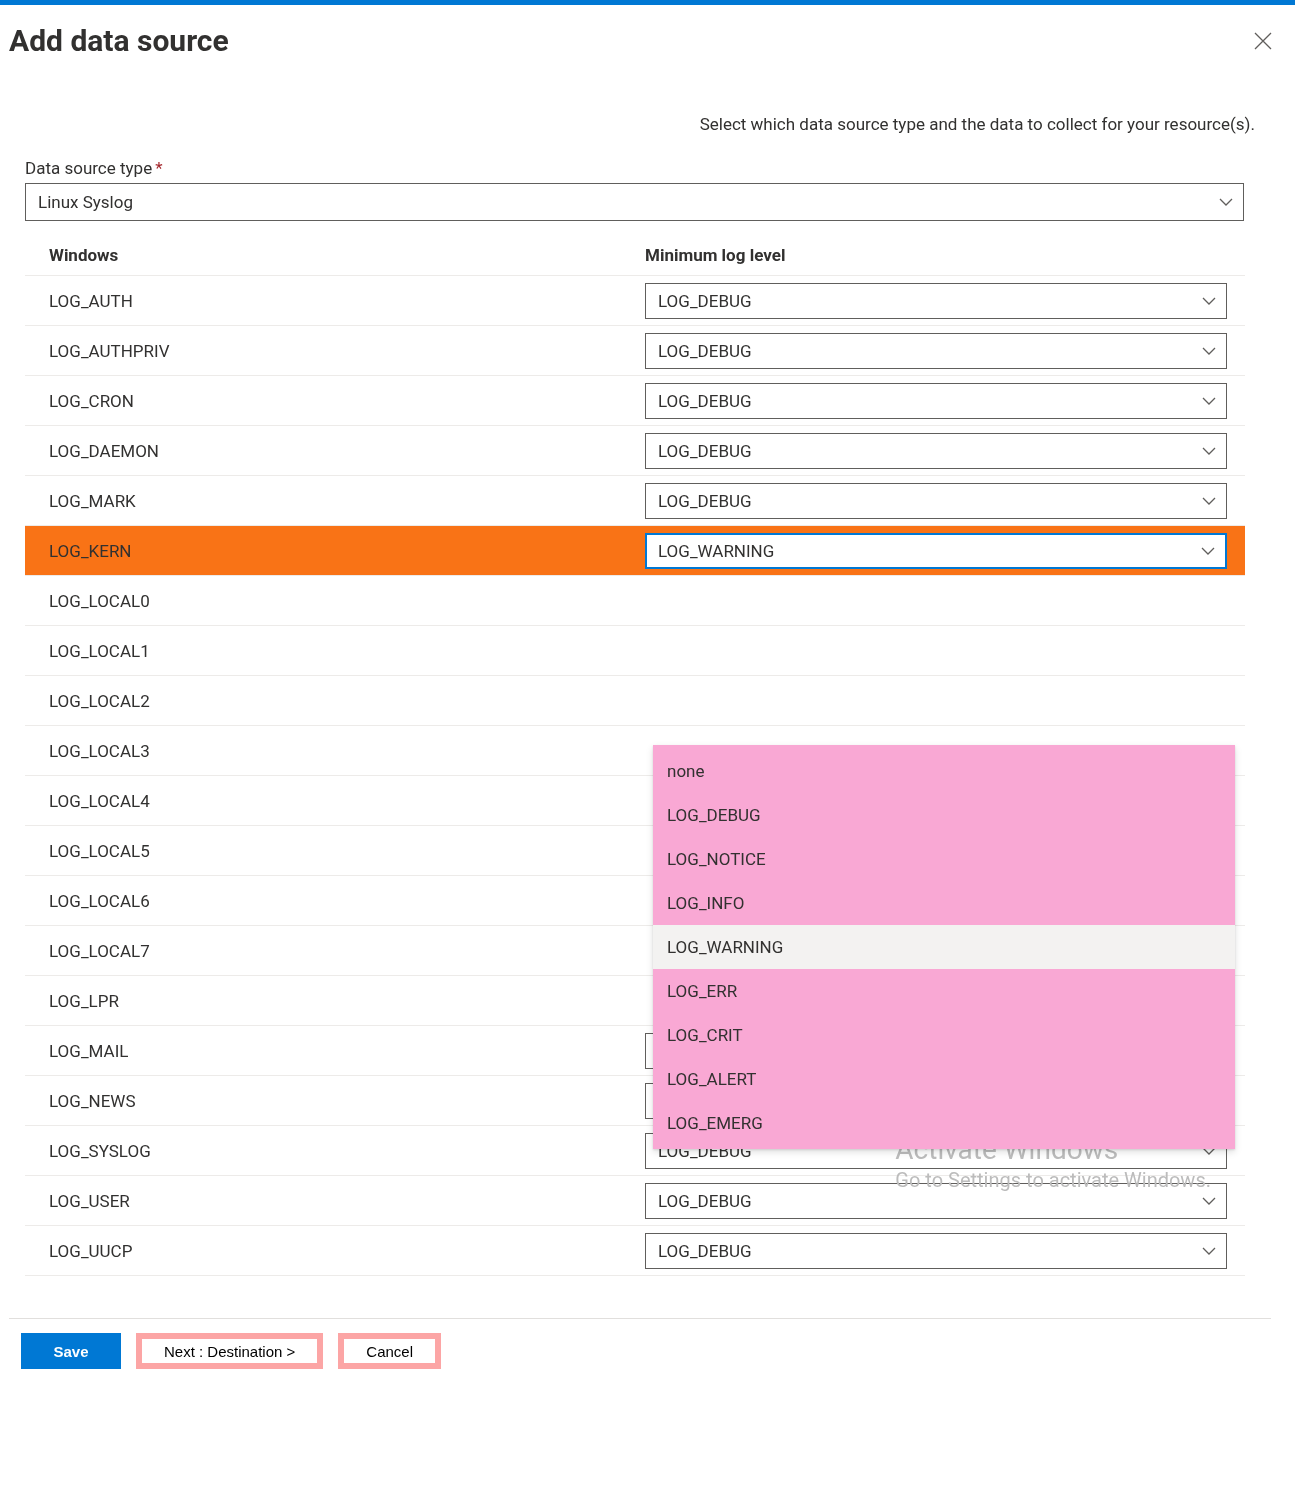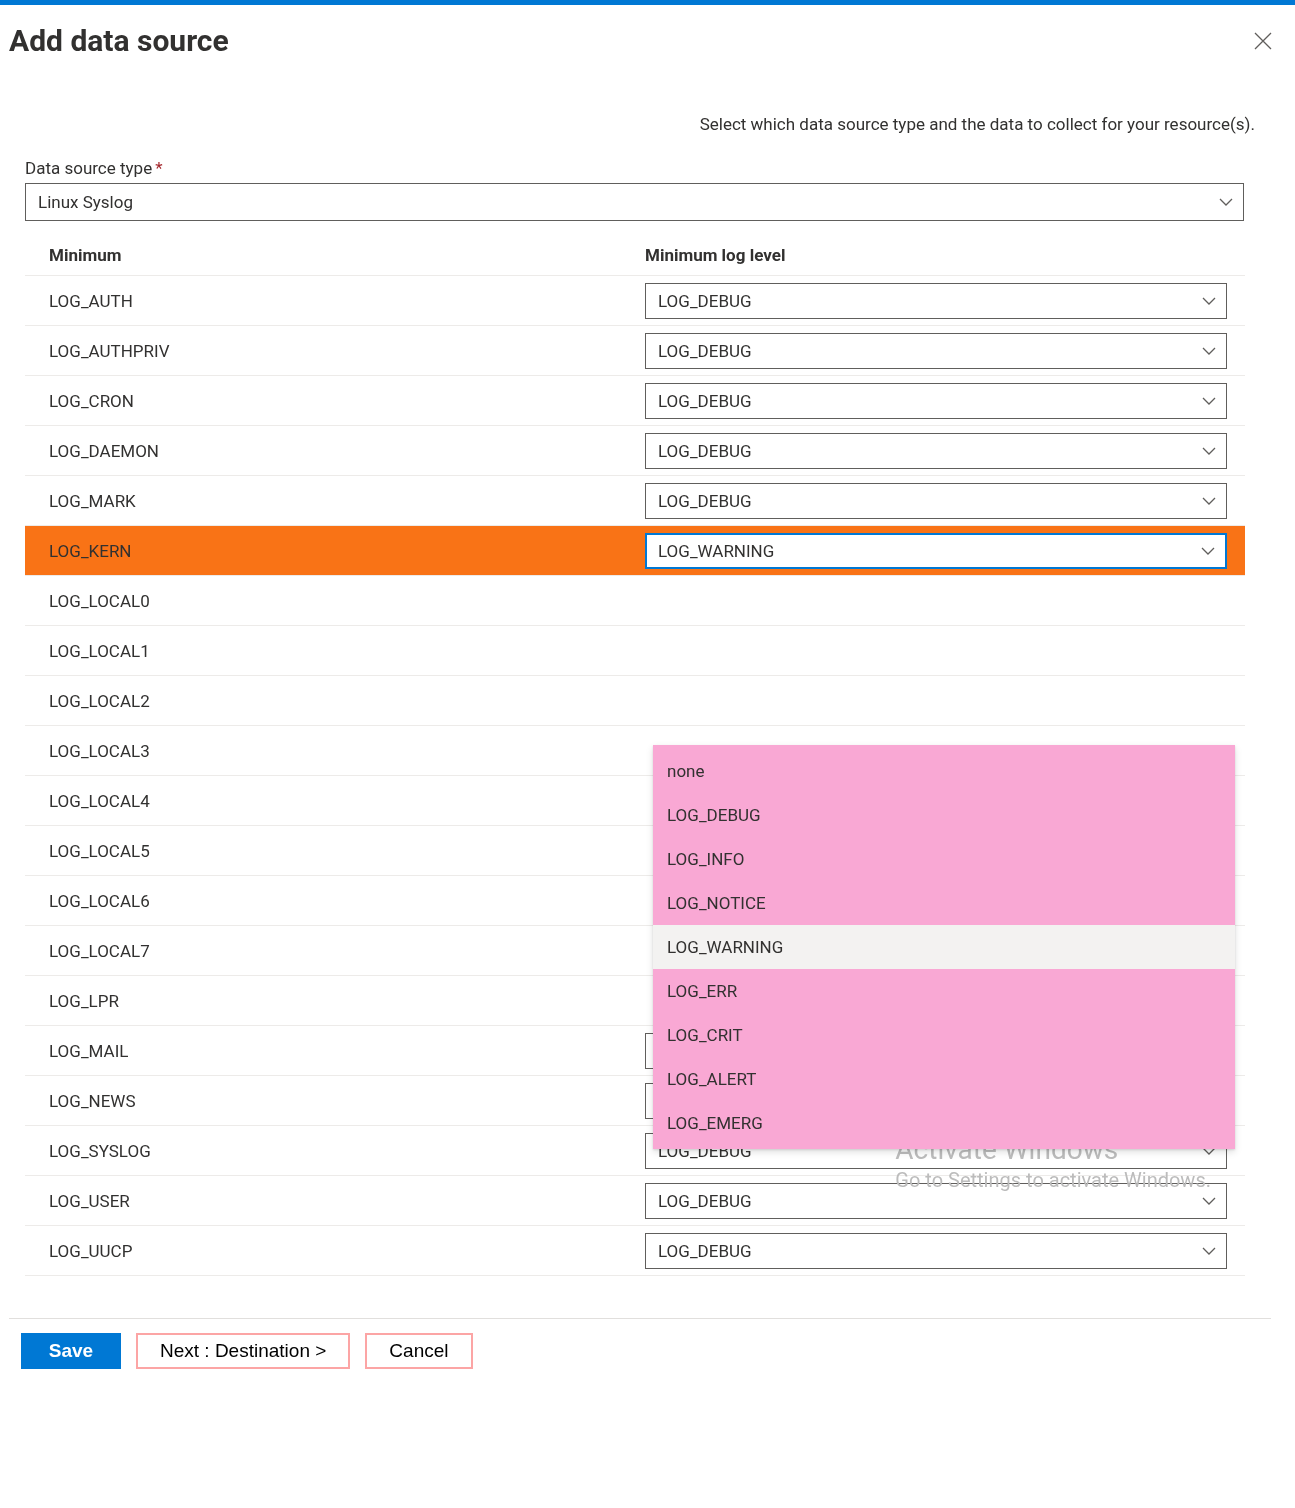--- a/index.html
+++ b/index.html
@@ -156,22 +156,22 @@
   .footer {
     border-top: 1px solid #e1dfdd;
     padding: 14px 12px;
     display: flex;
     gap: 15px;
     margin-top: 42px;
   }
   .btn {
     height: 36px;
     padding: 0 22px;
-    font-size: 19px;
-    border: 2px solid #fca5a5;
+    font-size: 15px;
+    border: 6px solid #fca5a5;
     background: #fff;
     cursor: pointer;
     display: flex;
     align-items: center;
     justify-content: center;
     min-width: 100px;
   }
   .btn.primary {
     background: #0078d4;
     border-color: #0078d4;
@@ -205,21 +205,21 @@
       <span>Linux Syslog</span>
       <span class="chev">
         <svg width="14" height="10" viewBox="0 0 14 10">
             <path d="M1 2 L7 8 L13 2" stroke="#605e5c" stroke-width="1.3" fill="none"></path>
           </svg>
       </span>
     </div>
 
     <div class="table">
       <div class="thead">
-        <div class="col-facility">Minimum</div>
+        <div class="col-facility">Windows</div>
         <div class="col-level">Minimum log level</div>
       </div>
       <div id="tbody">
           <div class="trow">
             <div class="col-facility">LOG_AUTH</div>
             <div class="col-level">
               <div class="dropdown level-dd">
                 <span>LOG_DEBUG</span>
                 <span class="chev">
                   <svg width="14" height="10" viewBox="0 0 14 10">
@@ -394,22 +394,22 @@
                 </span>
               </div>
             </div>
           </div>
         </div>
     </div>
 
     <div class="dropdown-menu" id="ddmenu">
         <div class="dropdown-item">none</div>
         <div class="dropdown-item">LOG_DEBUG</div>
+        <div class="dropdown-item">LOG_NOTICE</div>
         <div class="dropdown-item">LOG_INFO</div>
-        <div class="dropdown-item">LOG_NOTICE</div>
         <div class="dropdown-item selected">LOG_WARNING</div>
         <div class="dropdown-item">LOG_ERR</div>
         <div class="dropdown-item">LOG_CRIT</div>
         <div class="dropdown-item">LOG_ALERT</div>
         <div class="dropdown-item">LOG_EMERG</div>
       </div>
 
     <div class="watermark">
       <div class="wm-title">Activate Windows</div>
       <div class="wm-sub">Go to Settings to activate Windows.</div>

